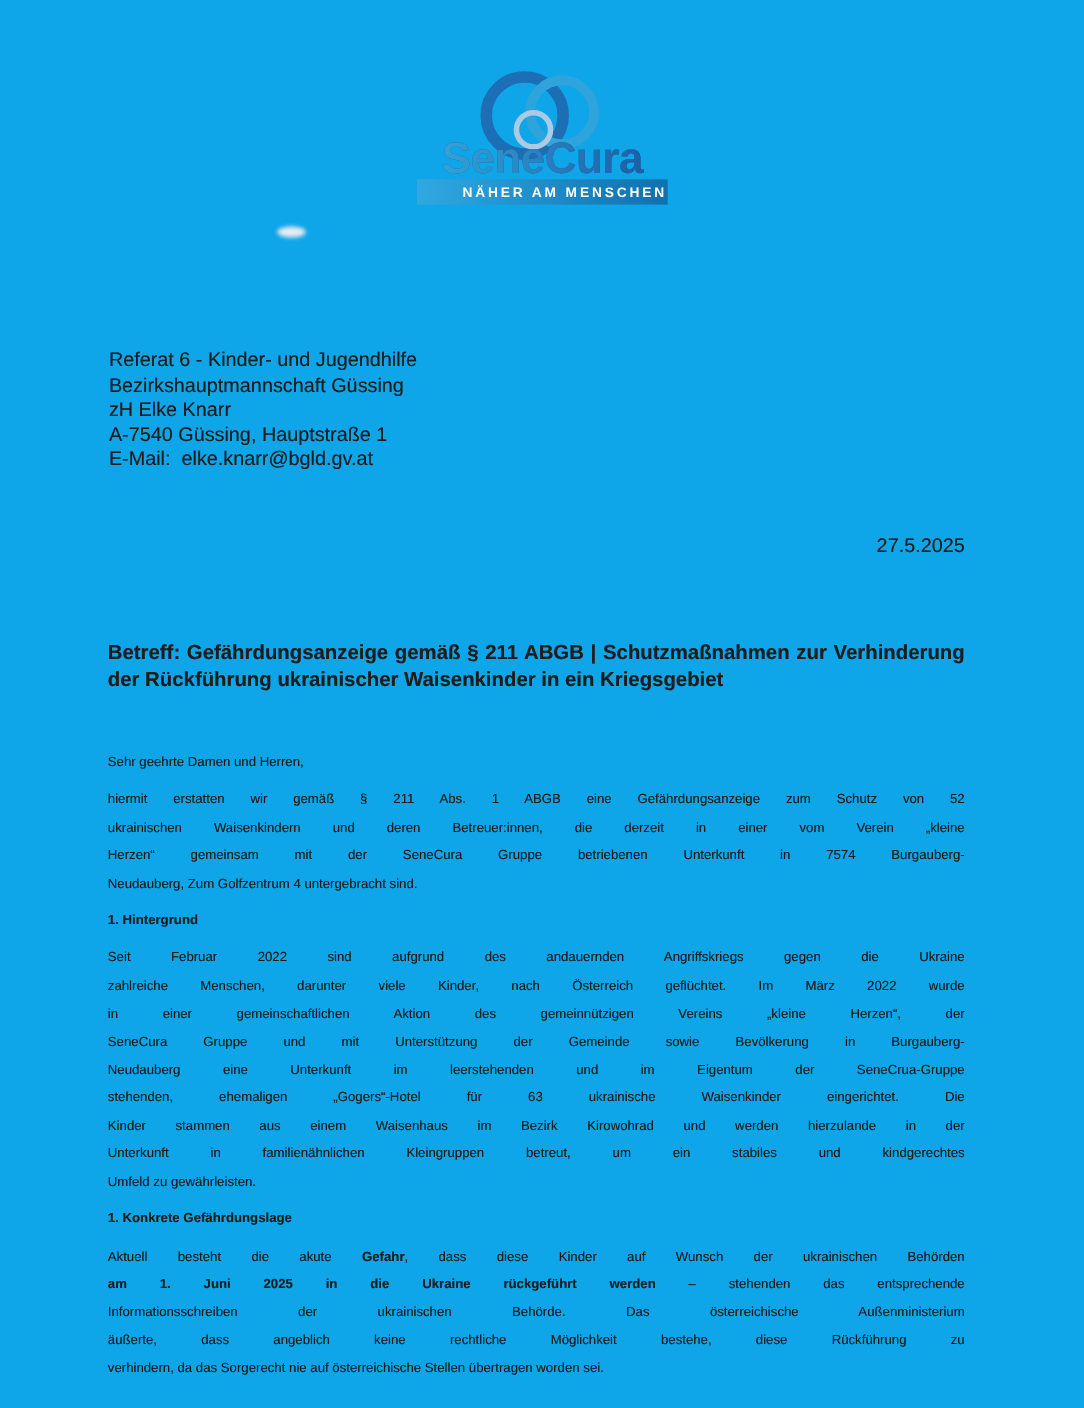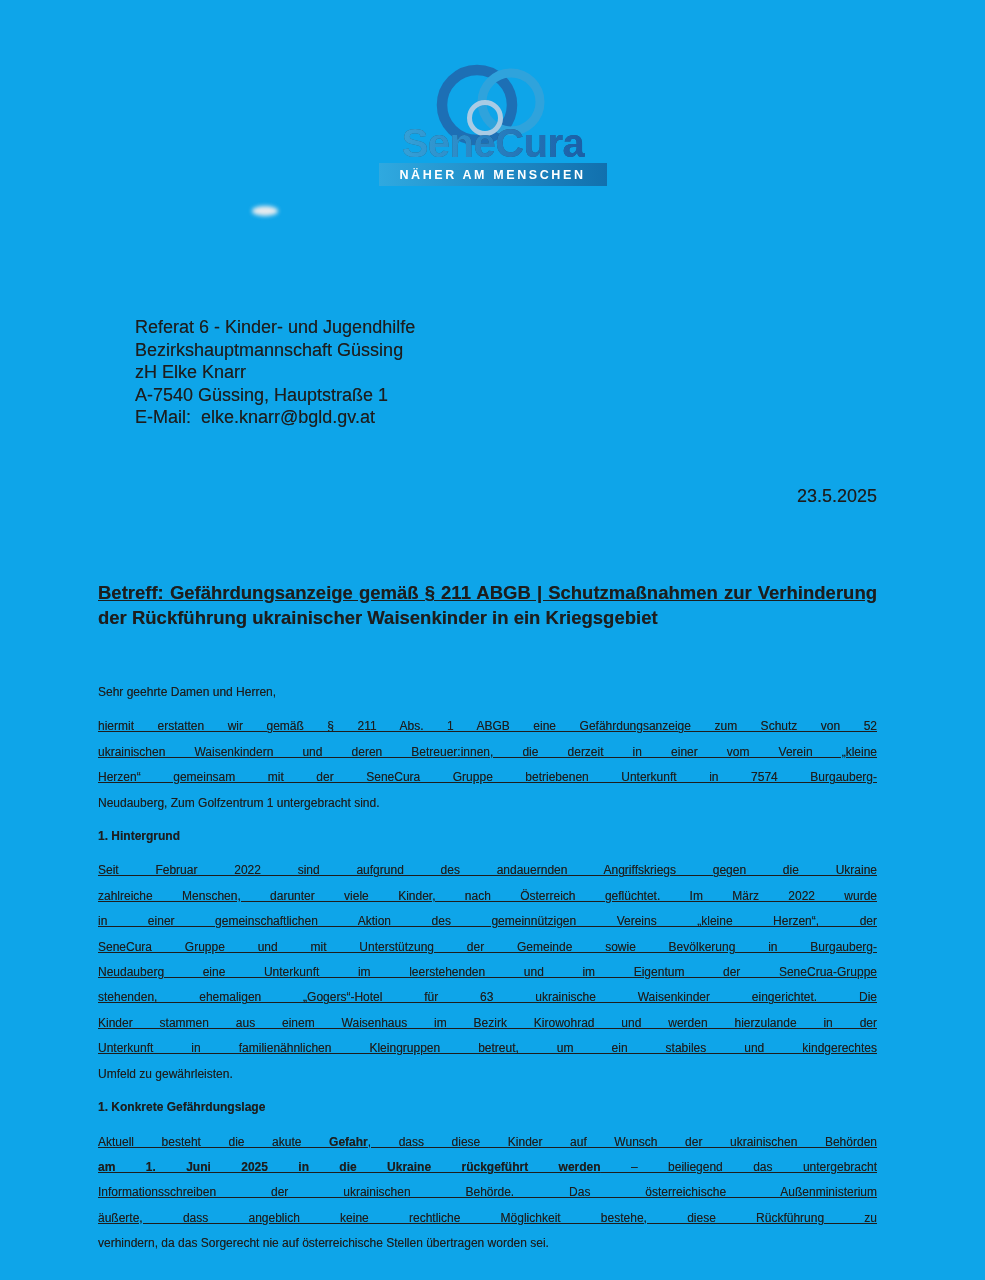--- a/index.html
+++ b/index.html
@@ -46,21 +46,20 @@
     border-radius: 50%;
     filter: blur(2px);
   }
 
   
   .recipient {
     position: absolute;
     left: 99px; top: 316px;
     font-size: 18px;
     line-height: 22.5px;
-    margin-left: 36px;
   }
   .dateline {
     position: absolute;
     left: 98px; top: 486px;
     width: 779px;
     text-align: right;
     font-size: 18px;
   }
   .subject {
     position: absolute;
@@ -74,21 +73,21 @@
     position: absolute;
     left: 98px; top: 680px;
     width: 779px;
     font-size: 12px;
     line-height: 25.4px;
   }
   .paragraph { margin-top: 9px; }
   .paragraph:first-child { margin-top: 0; }
   .heading { margin-top: 8px; font-weight: bold; }
   .line { text-align: left; }
-  .just { text-align: justify; text-align-last: justify; text-decoration: underline; }
+  .just { text-align: justify; text-align-last: justify; }
   .b { font-weight: bold; }
 </style>
 </head>
 <body>
 
 <div class="page">
 
   <div class="logo">
     <svg width="120" height="86" viewBox="0 0 120 86" aria-hidden="true">
       <circle cx="44" cy="43" r="35" fill="none" stroke-width="10.5" stroke="#1d6fb5"></circle>
@@ -97,69 +96,69 @@
     </svg>
     <svg class="wordmark" width="240" height="34" viewBox="0 0 240 34">
       <defs>
         <linearGradient id="wmg" x1="0" y1="0" x2="1" y2="0">
           <stop offset="0" stop-color="#35a1d8"></stop>
           <stop offset="1" stop-color="#1b5ea7"></stop>
         </linearGradient>
       </defs>
       <text x="120" y="31" text-anchor="middle" font-family="Liberation Sans, DejaVu Sans, sans-serif" font-size="40" font-weight="bold" letter-spacing="-0.5" fill="url(#wmg)">SeneCura</text>
     </svg>
-    <div class="banner" style="background: linear-gradient(90deg, rgb(47, 169, 224), rgb(17, 112, 174));">
+    <div class="banner" style="background: linear-gradient(90deg, rgb(47, 169, 224), rgb(17, 112, 174)); justify-content: flex-end;">
       <span>NÄHER AM MENSCHEN</span>
     </div>
   </div>
 
   <div class="smudge"></div>
 
   <div class="recipient">
       <div class="line"><span>Referat 6 - Kinder- und Jugendhilfe</span></div>
       <div class="line"><span>Bezirkshauptmannschaft Güssing</span></div>
       <div class="line"><span>zH Elke Knarr</span></div>
       <div class="line"><span>A-7540 Güssing, Hauptstraße 1</span></div>
       <div class="line"><span>E-Mail:&nbsp; elke.knarr@bgld.gv.at</span></div>
     </div>
 
   <div class="dateline">
-    <span>23.5.2025</span>
+    <span>27.5.2025</span>
   </div>
 
   <div class="subject">
       <div class="line just"><span>Betreff: Gefährdungsanzeige gemäß § 211 ABGB | Schutzmaßnahmen zur Verhinderung</span></div>
       <div class="line"><span>der Rückführung ukrainischer Waisenkinder in ein Kriegsgebiet</span></div>
     </div>
 
   <div class="letter-body">
       <div class="paragraph">
         <div class="line"><span>Sehr geehrte Damen und Herren,</span></div>
       </div>
       <div class="paragraph">
         <div class="line just"><span>hiermit erstatten wir gemäß § 211 Abs. 1 ABGB eine Gefährdungsanzeige zum Schutz von 52</span></div>
         <div class="line just"><span>ukrainischen Waisenkindern und deren Betreuer:innen, die derzeit in einer vom Verein „kleine</span></div>
         <div class="line just"><span>Herzen“ gemeinsam mit der SeneCura Gruppe betriebenen Unterkunft in 7574 Burgauberg-</span></div>
-        <div class="line"><span>Neudauberg, Zum Golfzentrum 1 untergebracht sind.</span></div>
+        <div class="line"><span>Neudauberg, Zum Golfzentrum 4 untergebracht sind.</span></div>
       </div>
       <div class="heading">1. Hintergrund</div>
       <div class="paragraph">
         <div class="line just"><span>Seit Februar 2022 sind aufgrund des andauernden Angriffskriegs gegen die Ukraine</span></div>
         <div class="line just"><span>zahlreiche Menschen, darunter viele Kinder, nach Österreich geflüchtet. Im März 2022 wurde</span></div>
         <div class="line just"><span>in einer gemeinschaftlichen Aktion des gemeinnützigen Vereins „kleine Herzen“, der</span></div>
         <div class="line just"><span>SeneCura Gruppe und mit Unterstützung der Gemeinde sowie Bevölkerung in Burgauberg-</span></div>
         <div class="line just"><span>Neudauberg eine Unterkunft im leerstehenden und im Eigentum der SeneCrua-Gruppe</span></div>
         <div class="line just"><span>stehenden, ehemaligen „Gogers“-Hotel für 63 ukrainische Waisenkinder eingerichtet. Die</span></div>
         <div class="line just"><span>Kinder stammen aus einem Waisenhaus im Bezirk Kirowohrad und werden hierzulande in der</span></div>
         <div class="line just"><span>Unterkunft in familienähnlichen Kleingruppen betreut, um ein stabiles und kindgerechtes</span></div>
         <div class="line"><span>Umfeld zu gewährleisten.</span></div>
       </div>
       <div class="heading">1. Konkrete Gefährdungslage</div>
       <div class="paragraph">
         <div class="line just"><span>Aktuell besteht die akute </span><span class="b">Gefahr</span><span>, dass diese Kinder auf Wunsch der ukrainischen Behörden</span></div>
-        <div class="line just"><span class="b">am 1. Juni 2025 in die Ukraine rückgeführt werden</span><span> – beiliegend das untergebracht</span></div>
+        <div class="line just"><span class="b">am 1. Juni 2025 in die Ukraine rückgeführt werden</span><span> – stehenden das entsprechende</span></div>
         <div class="line just"><span>Informationsschreiben der ukrainischen Behörde. Das österreichische Außenministerium</span></div>
         <div class="line just"><span>äußerte, dass angeblich keine rechtliche Möglichkeit bestehe, diese Rückführung zu</span></div>
         <div class="line"><span>verhindern, da das Sorgerecht nie auf österreichische Stellen übertragen worden sei.</span></div>
       </div>
     </div>
 
 </div>
 
 </body></html>

